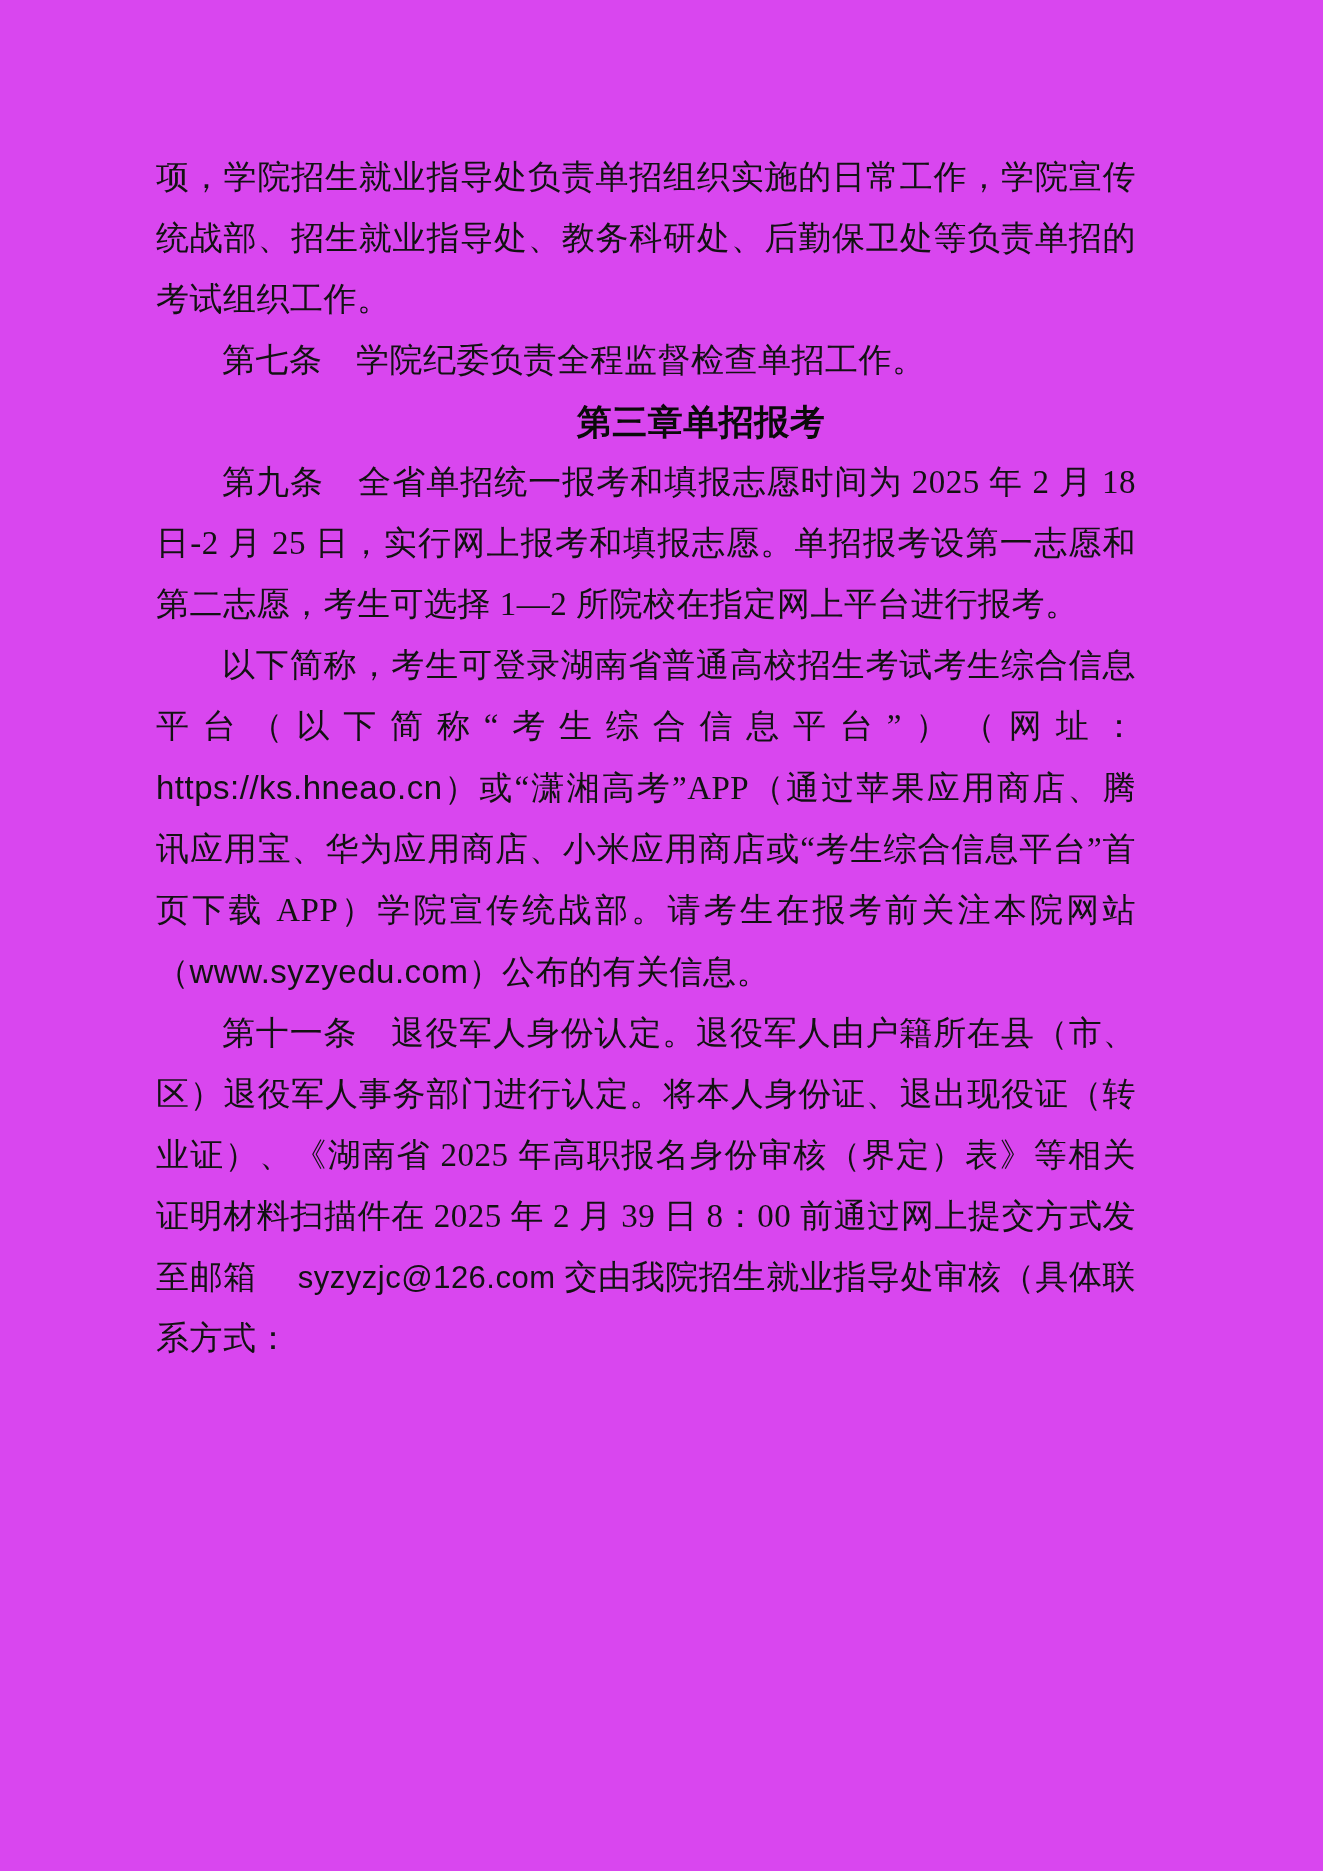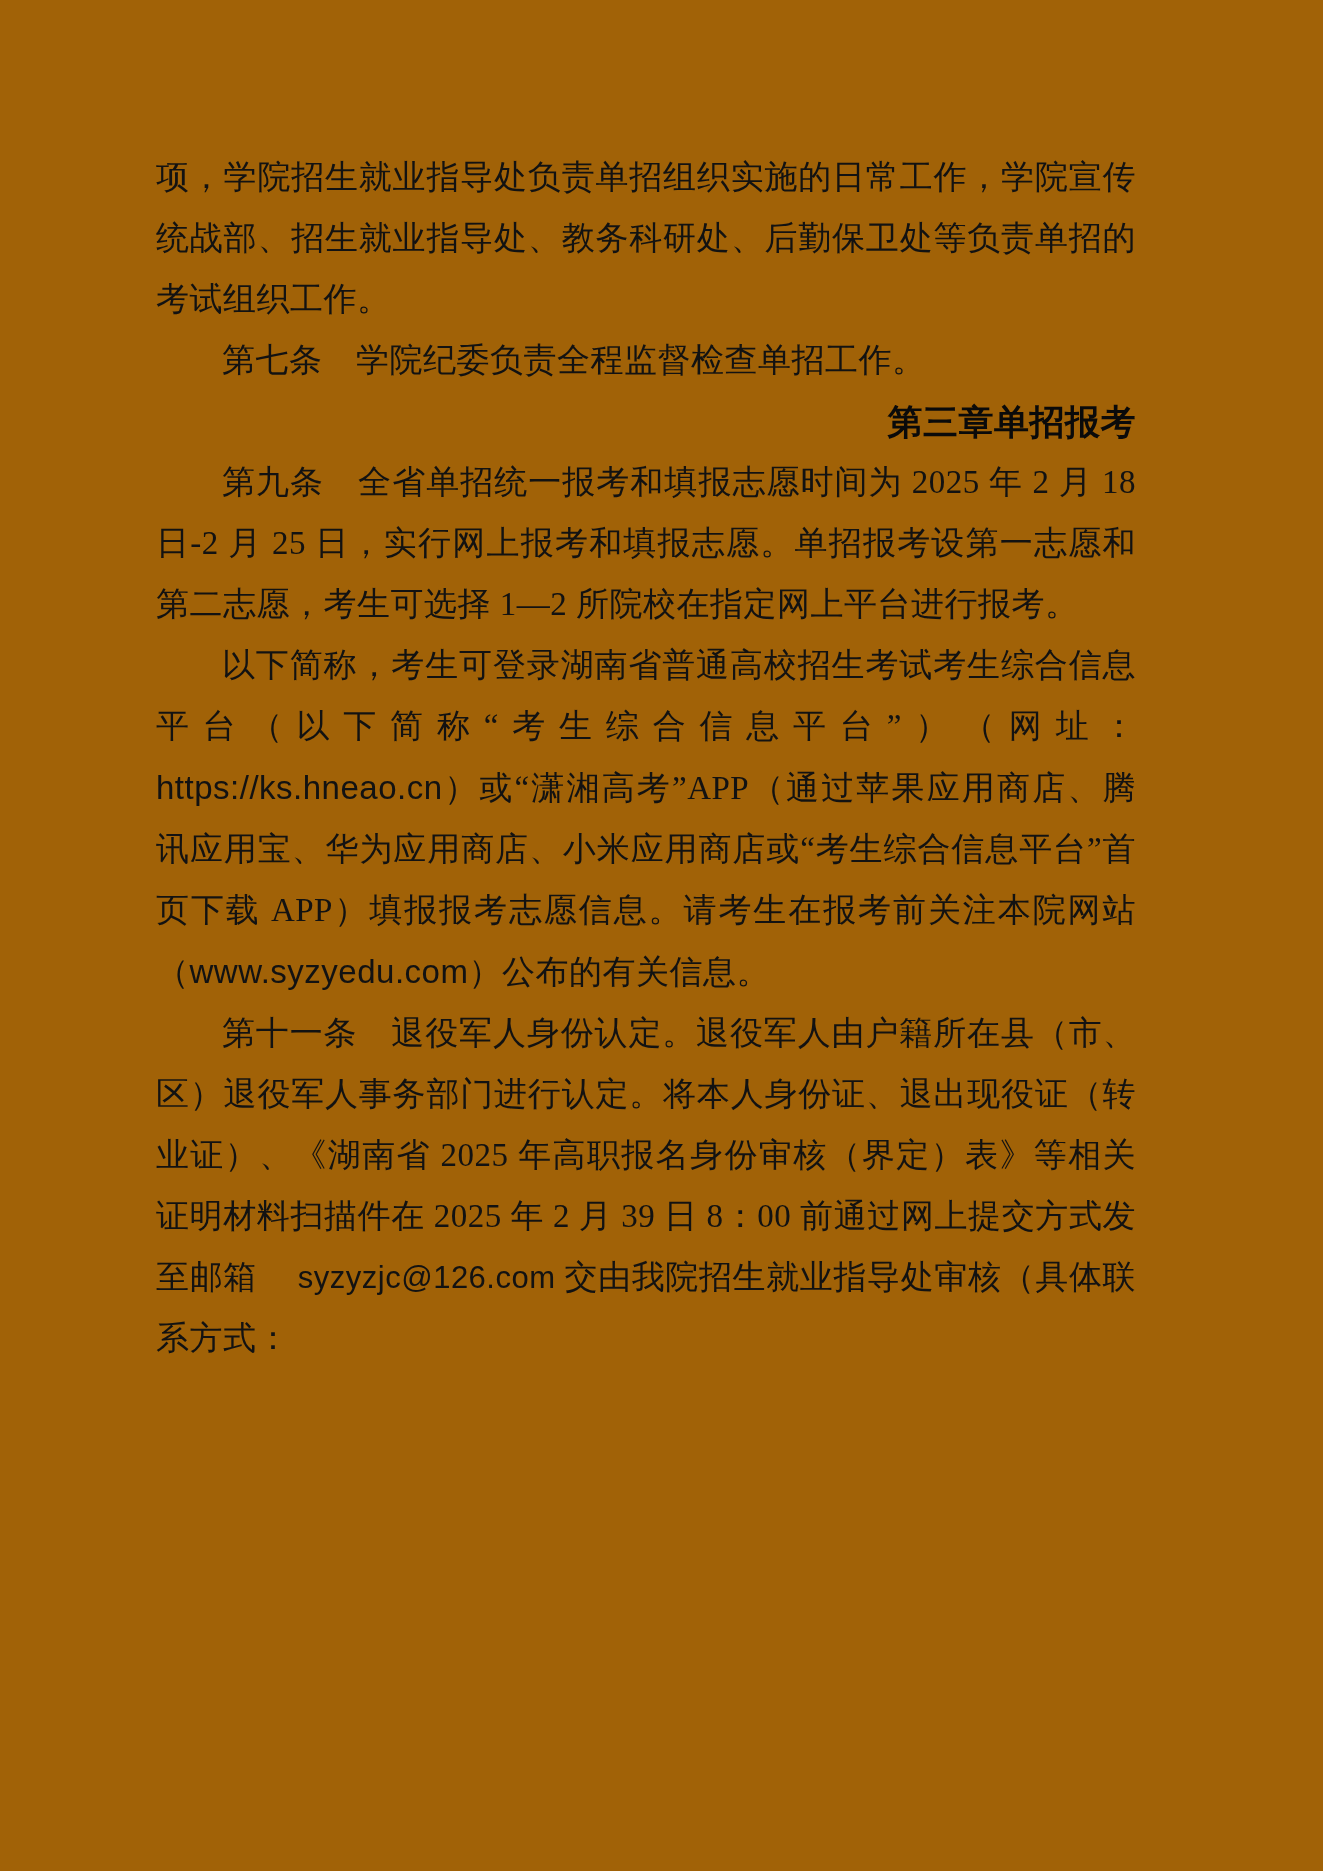--- a/index.html
+++ b/index.html
@@ -8,21 +8,21 @@
     height: 1871px;
     position: relative;
     background: #ffffff;
     color: #121212;
     font-family: "Liberation Serif", "DejaVu Serif", serif;
   }
   .page {
     position: absolute;
     left: 0; top: 0;
     width: 1323px; height: 1871px;
-    background: #a16207;
+    background: #d946ef;
     overflow: hidden;
   }
   .content {
     position: absolute;
     left: 156px;
     top: 147px;
     width: 980px;
     font-size: 33px;
     line-height: 61px;
     text-align: justify;
@@ -33,21 +33,21 @@
     margin: 0;
     text-indent: 2em;
   }
   .para.no-indent { text-indent: 0; }
   .chapter-heading {
     margin: 0;
     text-indent: 0;
     font-size: 35px;
     line-height: 61px;
     font-weight: bold;
-    text-align: right;
+    text-align: center;
     padding-left: 110px; 
     font-family: "Liberation Sans", "DejaVu Sans", sans-serif;
     color: #0a0a0a;
   }
   .email {
     font-family: "Liberation Sans", "DejaVu Sans", sans-serif;
     font-size: 31px;
     margin-left: 32px;
   }
   .url { font-family: Liberation Sans, sans-serif; }
@@ -60,19 +60,19 @@
 
     <p class="para no-indent">项，学院招生就业指导处负责单招组织实施的日常工作，学院宣传统战部、招生就业指导处、教务科研处、后勤保卫处等负责单招的考试组织工作。</p>
 
     <p class="para">第七条　学院纪委负责全程监督检查单招工作。</p>
 
     <h2 class="chapter-heading">第三章单招报考</h2>
 
 
     <p class="para">第九条　全省单招统一报考和填报志愿时间为 2025 年 2 月 18 日-2 月 25 日，实行网上报考和填报志愿。单招报考设第一志愿和第二志愿，考生可选择 1—2 所院校在指定网上平台进行报考。</p>
 
-    <p class="para"><span>以下简称，考生可登录湖南省普通高校招生考试考生综合信息平台（以下简称“考生综合信息平台”）（网址：</span><span class="url">https://ks.hneao.cn</span><span>）或“潇湘高考”APP（通过苹果应用商店、腾讯应用宝、华为应用商店、小米应用商店或“考生综合信息平台”首页下载 APP）填报报考志愿信息。请考生在报考前关注本院网站（</span><span class="url">www.syzyedu.com</span><span>）公布的有关信息。</span></p>
+    <p class="para"><span>以下简称，考生可登录湖南省普通高校招生考试考生综合信息平台（以下简称“考生综合信息平台”）（网址：</span><span class="url">https://ks.hneao.cn</span><span>）或“潇湘高考”APP（通过苹果应用商店、腾讯应用宝、华为应用商店、小米应用商店或“考生综合信息平台”首页下载 APP）学院宣传统战部。请考生在报考前关注本院网站（</span><span class="url">www.syzyedu.com</span><span>）公布的有关信息。</span></p>
 
 
     <p class="para"><span>第十一条　退役军人身份认定。退役军人由户籍所在县（市、区）退役军人事务部门进行认定。将本人身份证、退出现役证（转业证）、《湖南省 2025 年高职报名身份审核（界定）表》等相关证明材料扫描件在 2025 年 2 月 39 日 8：00 前通过网上提交方式发至邮箱 </span><span class="email">syzyzjc@126.com</span><span> 交由我院招生就业指导处审核（具体联系方式：</span></p>
 
   </div>
 </div>
 
 </body></html>

